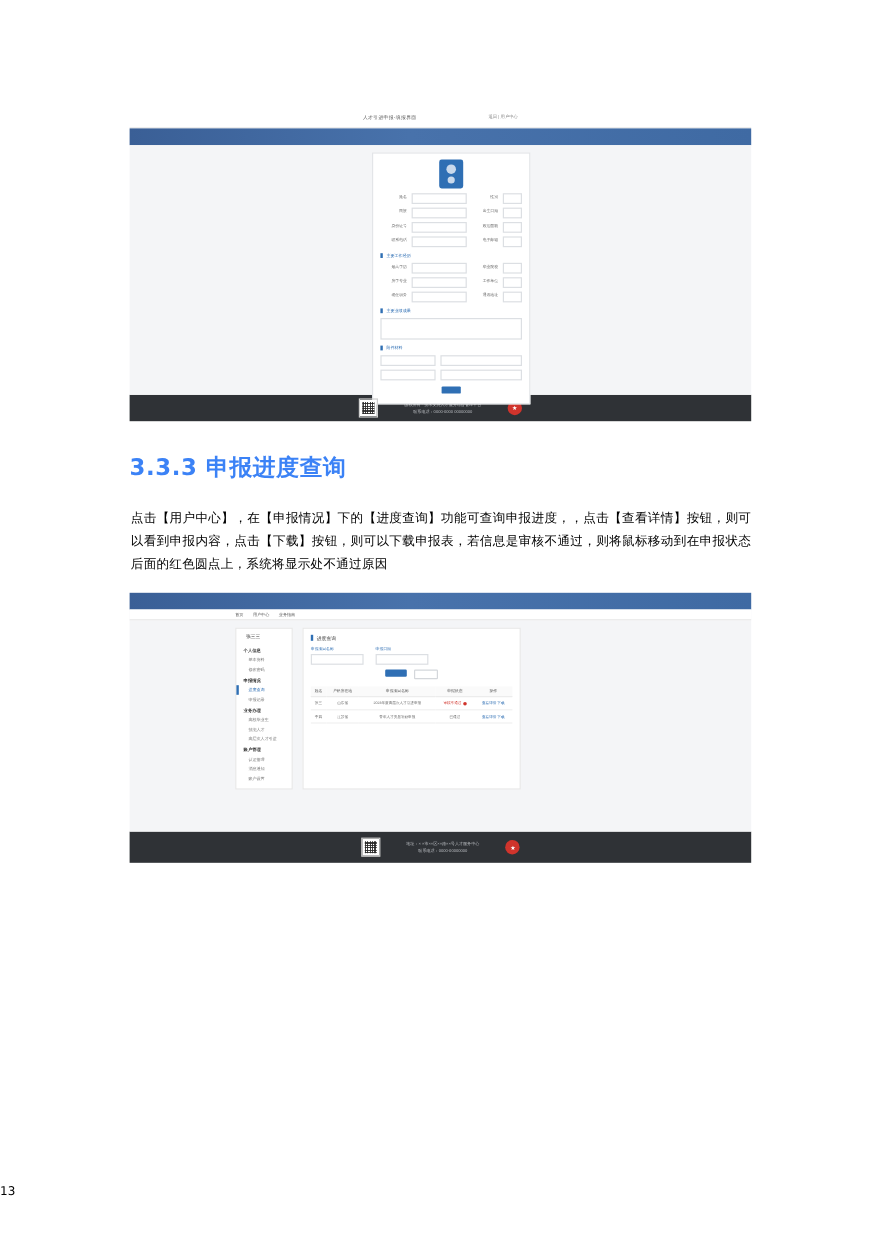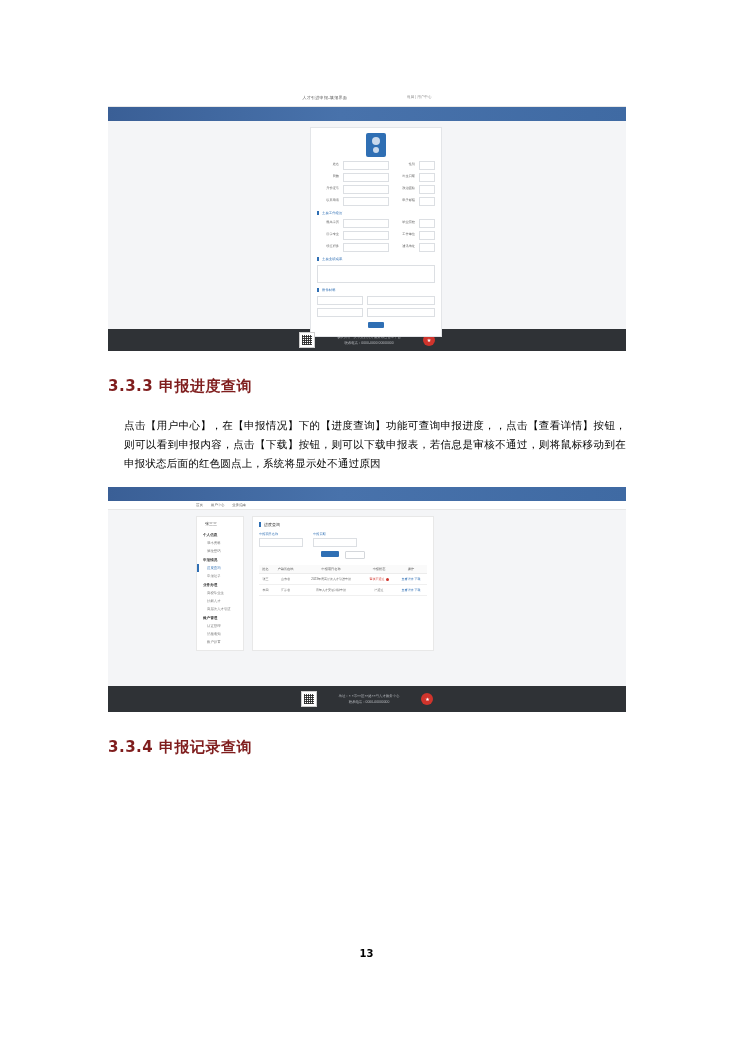--- a/index.html
+++ b/index.html
@@ -283,44 +283,43 @@
     border-radius: 50%;
     background: #d0342c;
     margin-left: 1px;
     vertical-align: middle;
   }
   .f2-link { color: #2f6fb4; }
 
   
   h2.doc-h {
     font-family: "DejaVu Sans", sans-serif;
-    font-size: 15px;
+    font-size: 19px;
     font-weight: bold;
-    color: #7f1d1d;
+    color: #3b82f6;
     margin: 26px 0 20px 0;
     letter-spacing: .5px;
   }
   p.doc-p {
     font-family: Liberation Serif, serif;
     font-size: 10.5px;
     line-height: 19px;
     color: #000;
-    margin: 0 0 14px 16px;
+    margin: 0 0 14px 1px;
     text-align: justify;
     letter-spacing: .2px;
   }
   .page-num {
     position: absolute;
     left: 0; right: 0;
-    top: 948px;
-    text-align: center;
+    top: 988px;
+    text-align: left;
     font-family: "DejaVu Sans", sans-serif;
     font-size: 10px;
     color: #000;
-    font-weight: bold;
   }
 </style>
 </head>
 <body>
 
 <div class="page">
   <div class="content">
 
     <div class="figure f1">
       <div class="fig-topbar">
@@ -500,18 +499,17 @@
       <div class="fig-footer">
         <div class="footer-qr"></div>
         <div class="footer-text">
           <div>地址：× ×市××区××路××号人才服务中心</div>
           <div>联系电话：0000-00000000</div>
         </div>
         <div class="footer-seal">★</div>
       </div>
     </div>
 
-    <h2 class="doc-h">3.3.4 申报记录查询</h2>
 
   </div>
 
   <div class="page-num">13</div>
 </div>
 
 </body></html>

